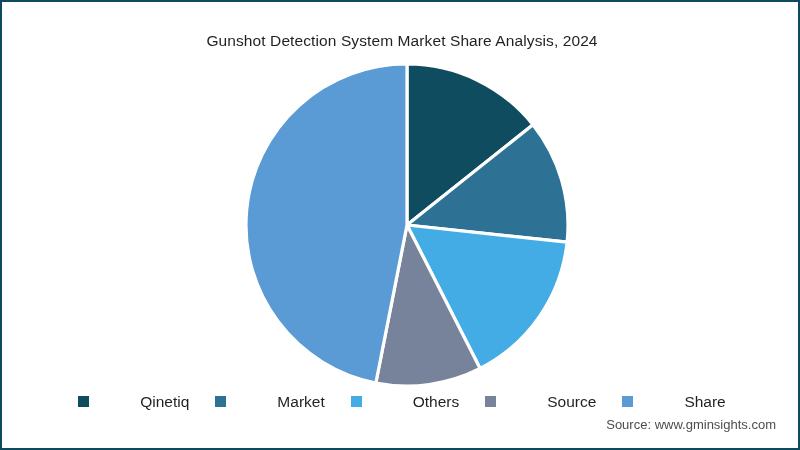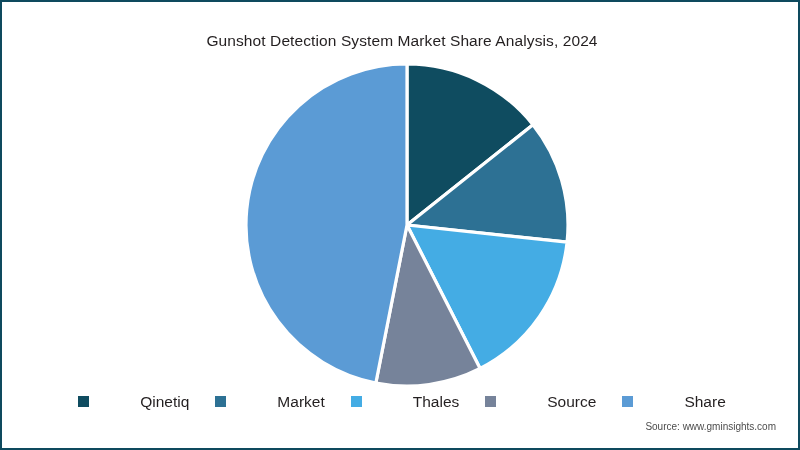--- a/index.html
+++ b/index.html
@@ -67,21 +67,21 @@
     font-size: 15.5px;
     color: #231f20;
     line-height: 1;
     white-space: nowrap;
     margin-left: 44px;
   }
   #source-note {
     position: absolute;
     right: 22px;
     bottom: 16px;
-    font-size: 10px;
+    font-size: 13px;
     color: #4d4d4d;
     white-space: nowrap;
   }
 </style>
 </head>
 <body>
 
 <div id="page">
 
   <div id="chart-title">Gunshot Detection System Market Share Analysis, 2024</div>
@@ -102,21 +102,21 @@
       <div class="legend-item">
         <span class="legend-swatch" style="background: rgb(15, 76, 96);"></span>
         <span class="legend-label">Qinetiq</span>
       </div>
       <div class="legend-item">
         <span class="legend-swatch" style="background: rgb(45, 113, 148);"></span>
         <span class="legend-label">Market</span>
       </div>
       <div class="legend-item">
         <span class="legend-swatch" style="background: rgb(68, 172, 228);"></span>
-        <span class="legend-label">Thales</span>
+        <span class="legend-label">Others</span>
       </div>
       <div class="legend-item">
         <span class="legend-swatch" style="background: rgb(118, 131, 154);"></span>
         <span class="legend-label">Source</span>
       </div>
       <div class="legend-item">
         <span class="legend-swatch" style="background: rgb(91, 155, 213);"></span>
         <span class="legend-label">Share</span>
       </div>
     </div>

